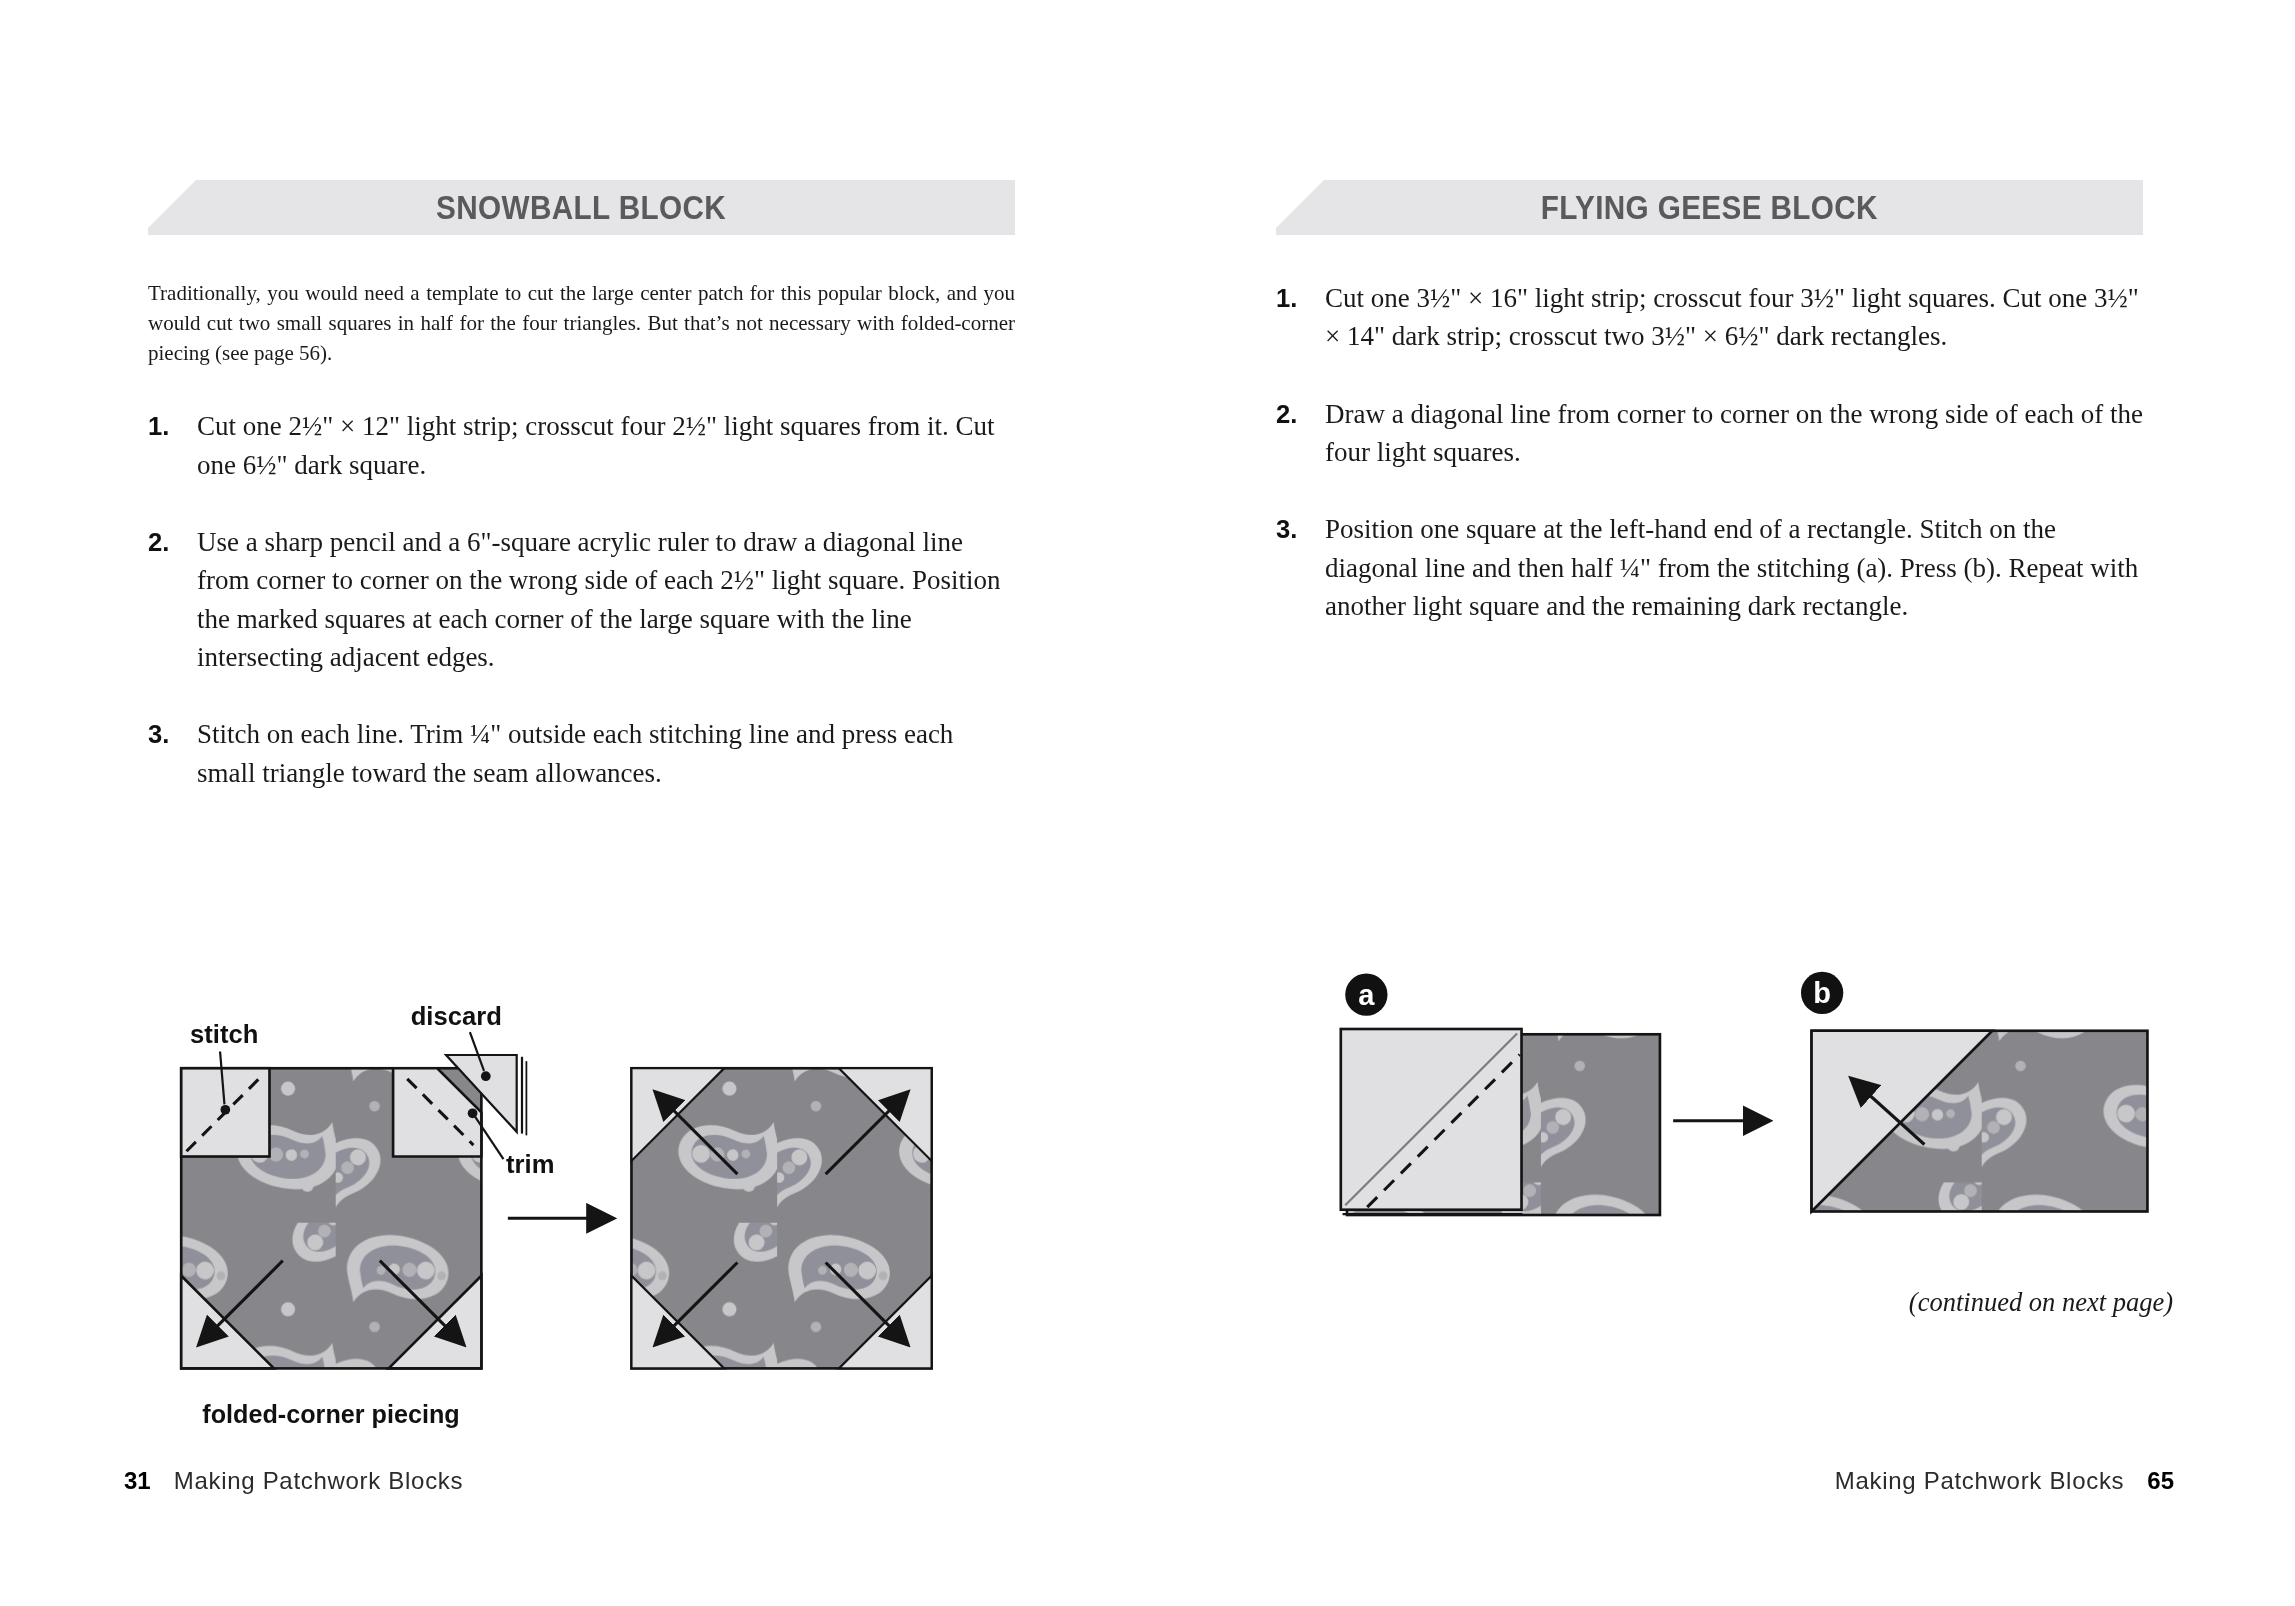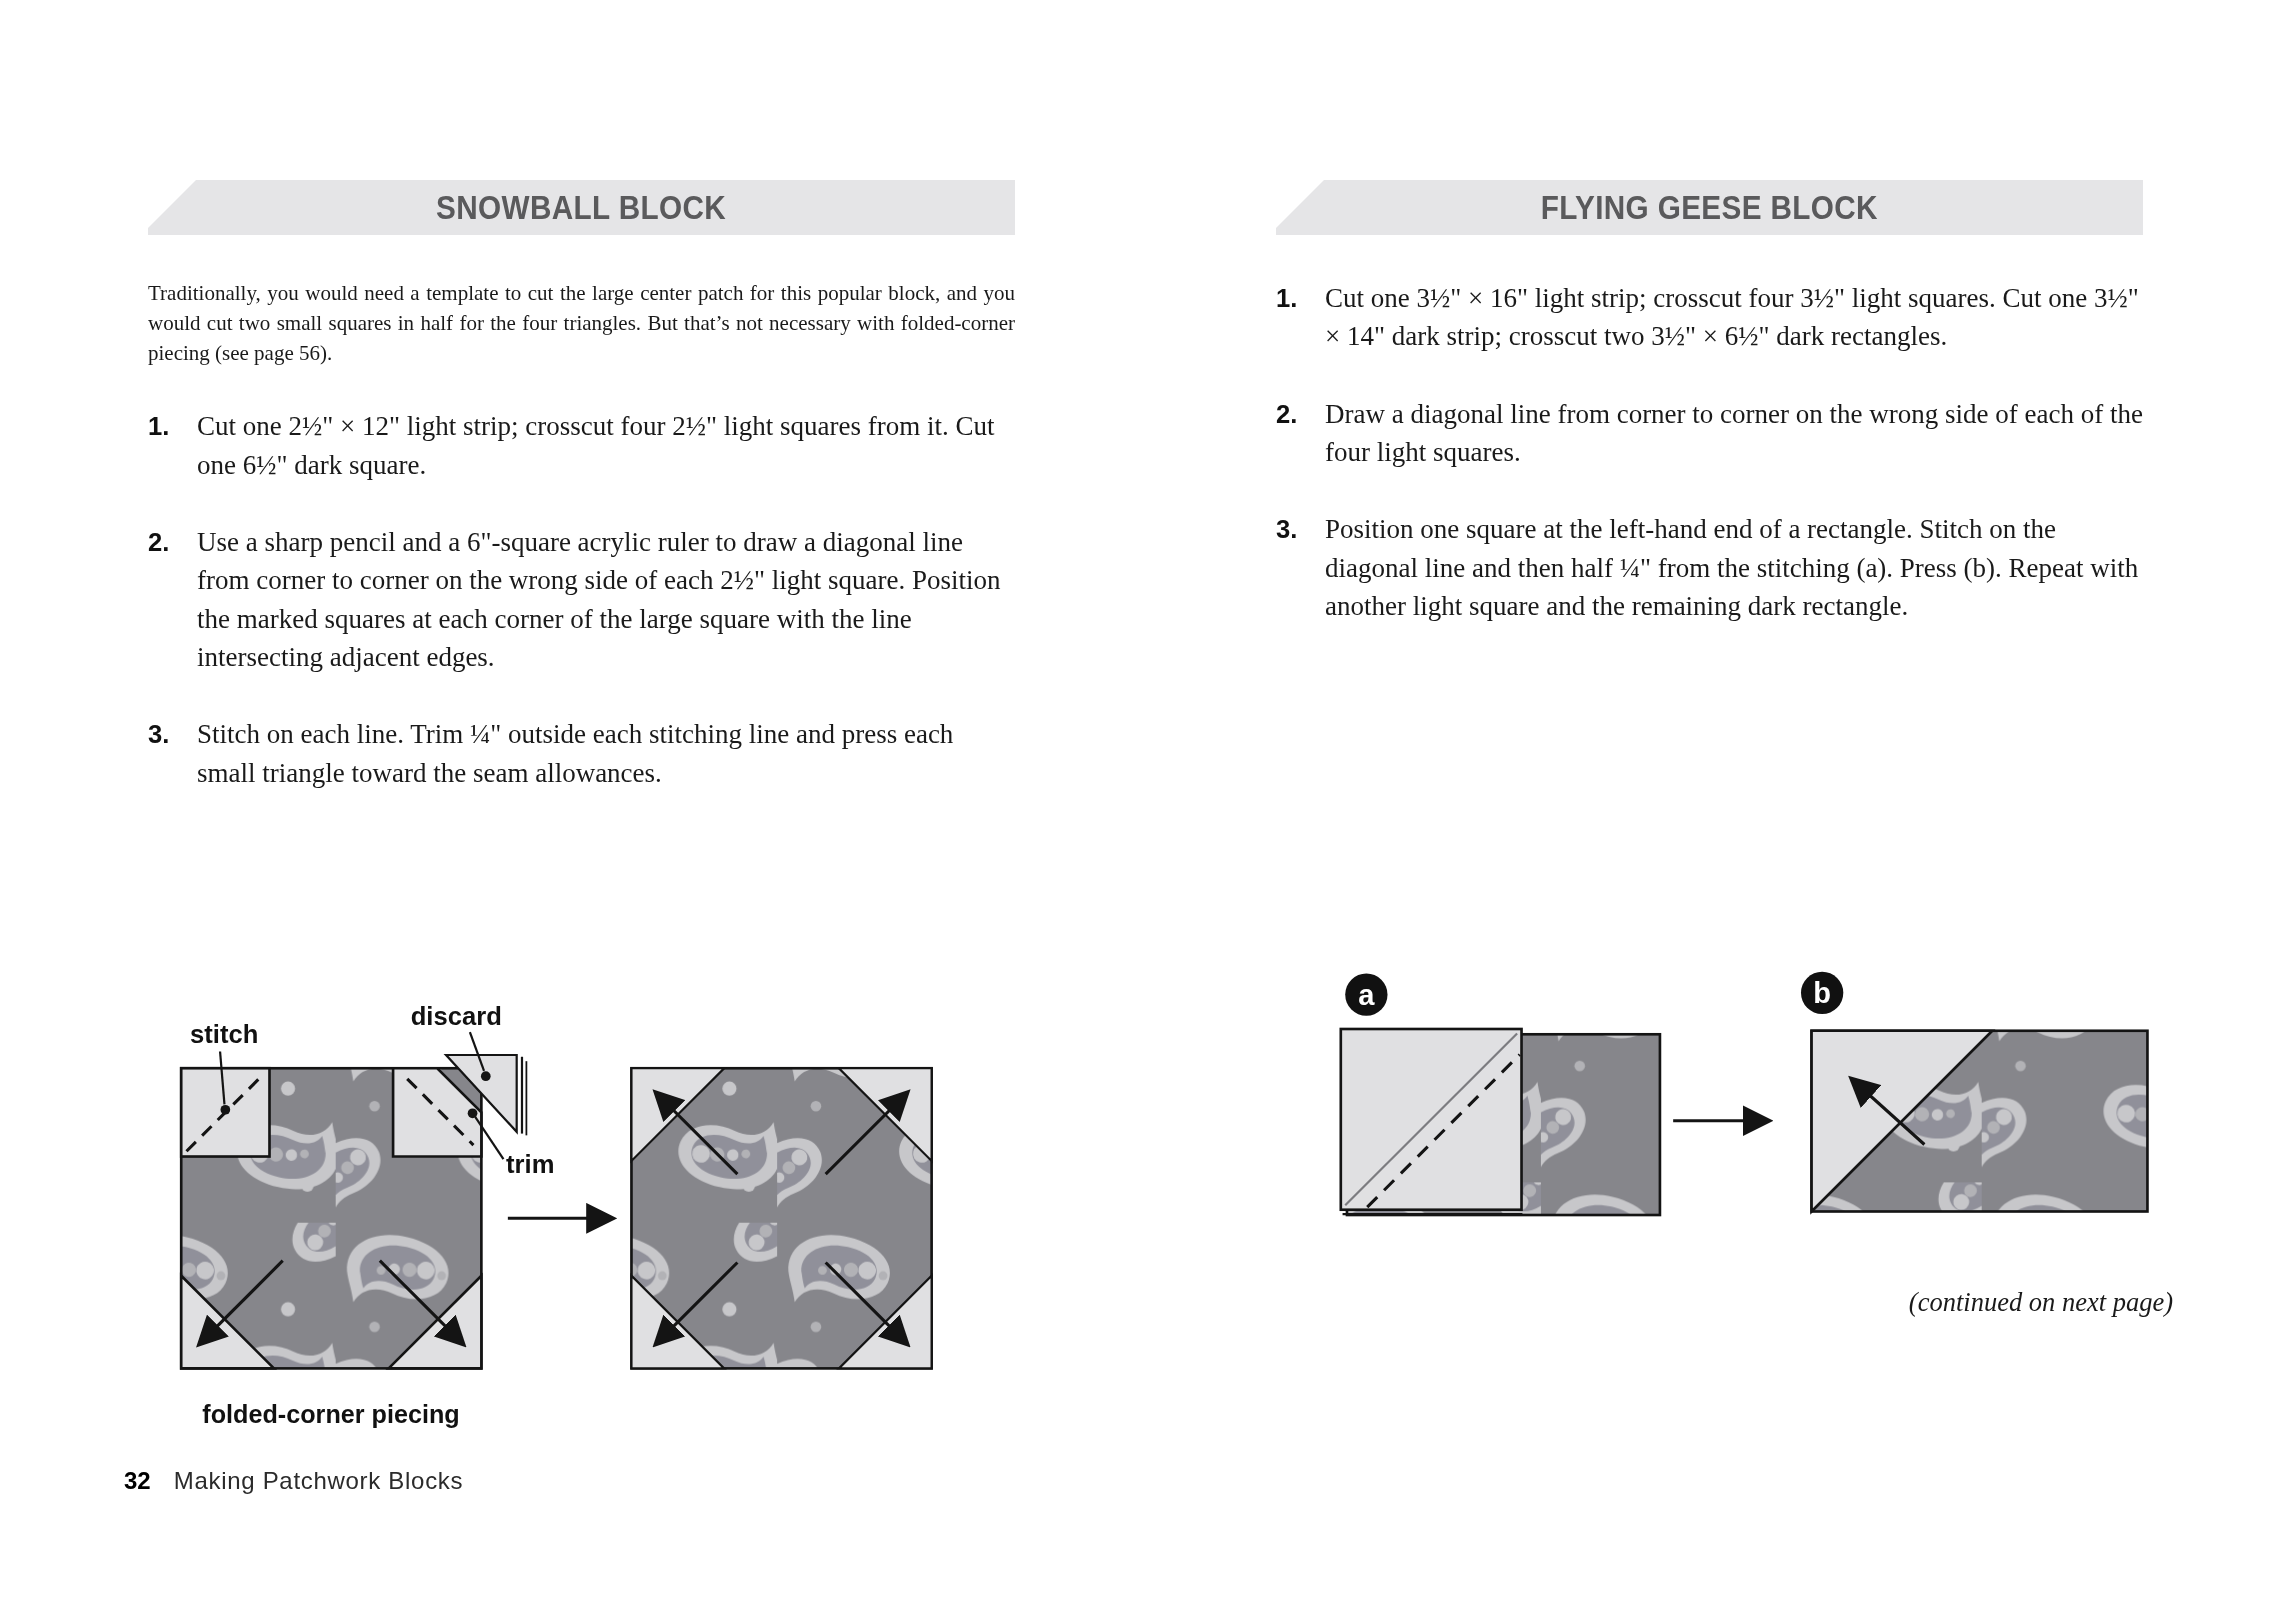--- a/index.html
+++ b/index.html
@@ -200,17 +200,20 @@
 
       <rect x="557" y="78" width="381" height="205" fill="url(#paisley)" stroke="#141414" stroke-width="3"></rect>
       <polygon points="557,78 762,78 557,283" fill="#e0e0e2" stroke="#141414" stroke-width="3"></polygon>
       <line x1="685" y1="207" x2="605" y2="135" stroke="#141414" stroke-width="3.5" marker-end="url(#ah)"></line>
     </g>
   </svg>
 
   <div class="continued">(continued on next page)</div>
 
   <footer class="footer footer-left">
-    <span class="pnum">32</span><span>Making Patchwork Blocks</span>
+    <span class="pnum">31</span><span>Making Patchwork Blocks</span>
   </footer>
+  <footer class="footer footer-right">
+    <span>Making Patchwork Blocks</span><span class="pnum">65</span>
+  </footer>
 
 </div>
 
 
 </body></html>

